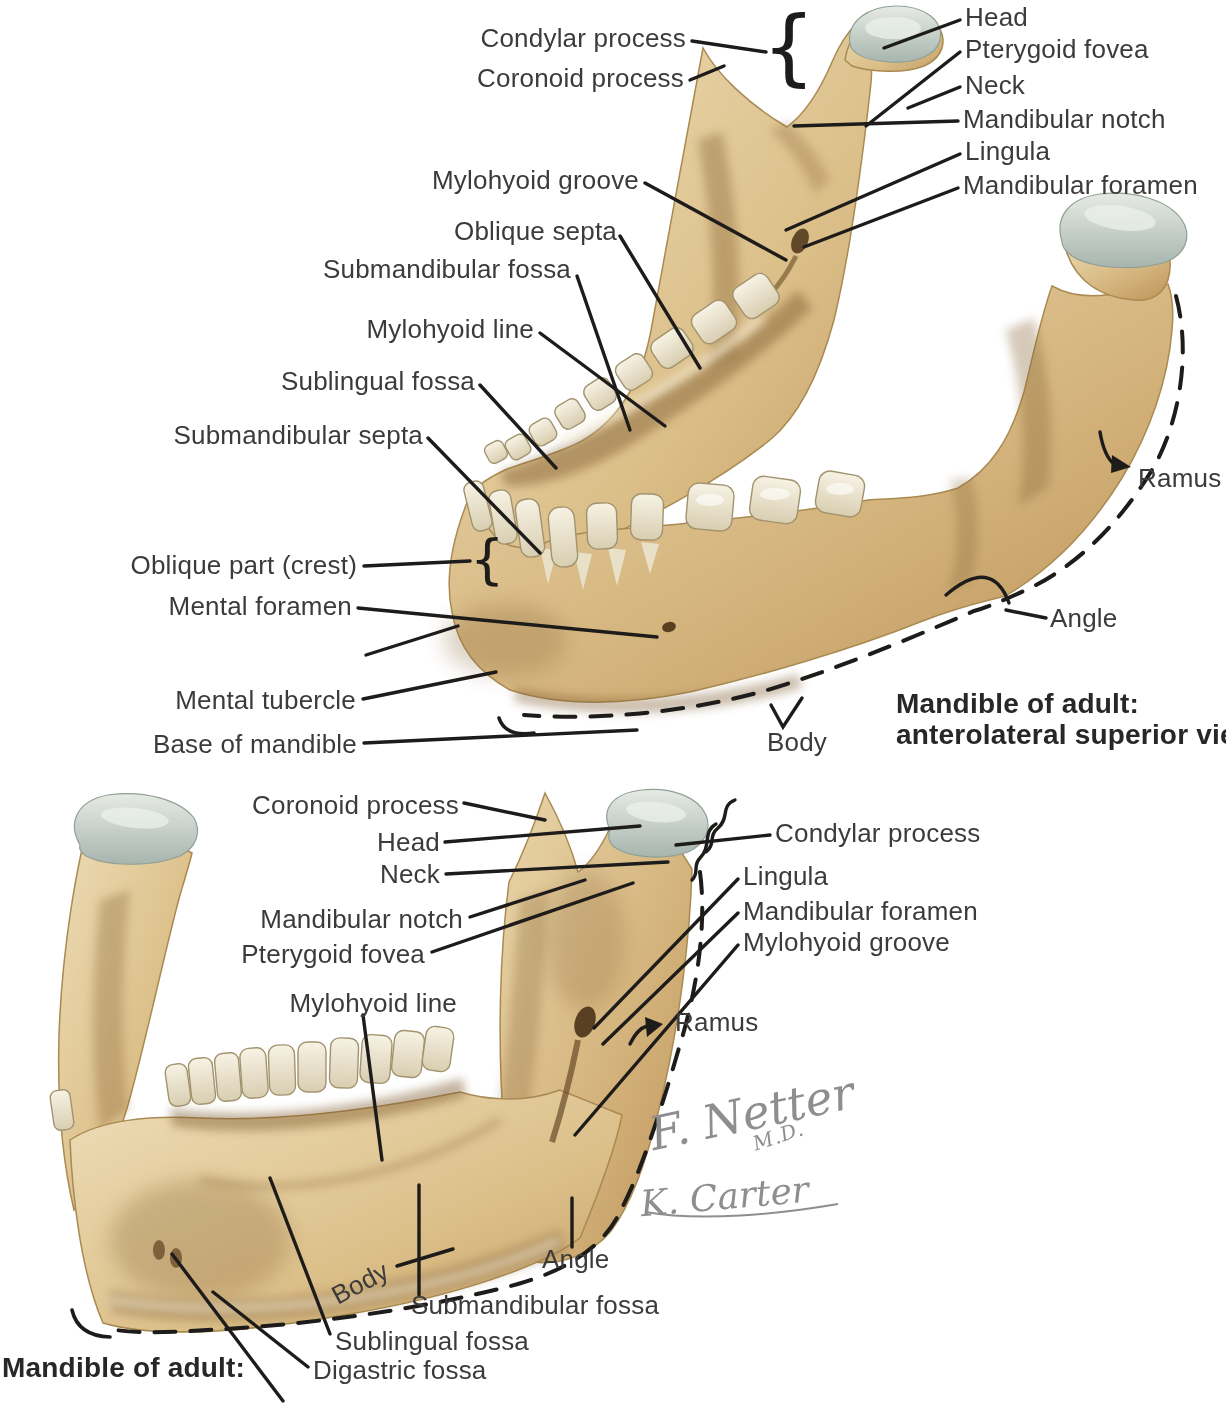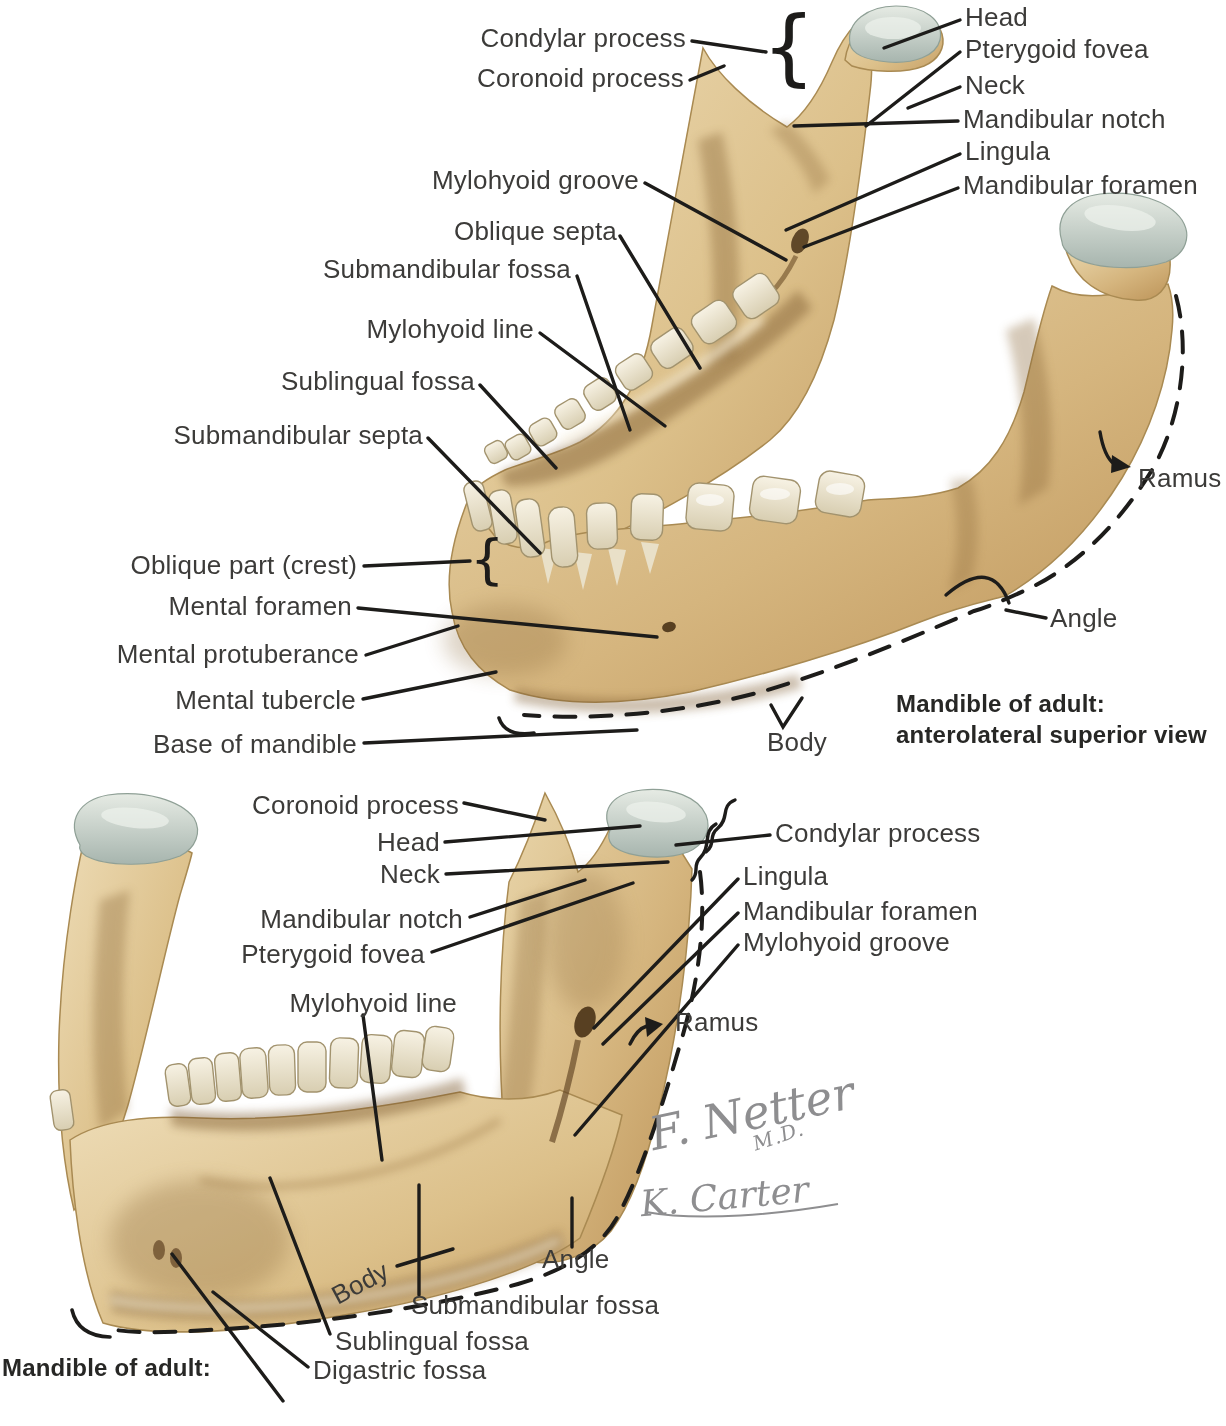--- a/index.html
+++ b/index.html
@@ -7,21 +7,21 @@
     position:relative;width:1226px;height:1426px;overflow:hidden;background:#ffffff;
     font-family:"Liberation Sans","DejaVu Sans",sans-serif;
   }
   .stage svg{position:absolute;left:0;top:0;}
   .lbl{
     position:absolute;font-size:26px;line-height:30px;color:#3c3b39;
     white-space:nowrap;letter-spacing:.2px;
   }
   .ra{text-align:right;}
   .cap{
-    position:absolute;font-size:24px;line-height:32px;font-weight:700;color:#272725;
+    position:absolute;font-size:28px;line-height:32px;font-weight:700;color:#272725;
     white-space:nowrap;letter-spacing:.2px;
   }
   .sig{
     position:absolute;color:#8e8e90;font-family:"DejaVu Serif","Liberation Serif",serif;
     font-style:italic;white-space:nowrap;
   }
   .sig-netter{left:648px;top:1086px;font-size:46px;transform:rotate(-12deg);}
   .sig-md{left:752px;top:1124px;font-size:20px;transform:rotate(-18deg);letter-spacing:1px;}
   .sig-carter{left:640px;top:1176px;font-size:36px;transform:rotate(-5deg);}
   .body-rot{transform:rotate(-28deg);}
@@ -256,21 +256,20 @@
   <div class="lbl ra" style="right:540px;top:23px">Condylar process</div>
   <div class="lbl ra" style="right:542px;top:63px">Coronoid process</div>
   <div class="lbl ra" style="right:587px;top:165px">Mylohyoid groove</div>
   <div class="lbl ra" style="right:609px;top:216px">Oblique septa</div>
   <div class="lbl ra" style="right:655px;top:254px">Submandibular fossa</div>
   <div class="lbl ra" style="right:692px;top:314px">Mylohyoid line</div>
   <div class="lbl ra" style="right:751px;top:366px">Sublingual fossa</div>
   <div class="lbl ra" style="right:803px;top:420px">Submandibular septa</div>
   <div class="lbl ra" style="right:869px;top:550px">Oblique part (crest)</div>
   <div class="lbl ra" style="right:874px;top:591px">Mental foramen</div>
-  <div class="lbl ra" style="right:867px;top:639px">Mental protuberance</div>
   <div class="lbl ra" style="right:870px;top:685px">Mental tubercle</div>
   <div class="lbl ra" style="right:869px;top:729px">Base of mandible</div>
 
   <div class="lbl" style="left:965px;top:2px">Head</div>
   <div class="lbl" style="left:965px;top:34px">Pterygoid fovea</div>
   <div class="lbl" style="left:965px;top:70px">Neck</div>
   <div class="lbl" style="left:963px;top:104px">Mandibular notch</div>
   <div class="lbl" style="left:965px;top:136px">Lingula</div>
   <div class="lbl" style="left:963px;top:170px">Mandibular foramen</div>
   <div class="lbl" style="left:1138px;top:463px">Ramus</div>

